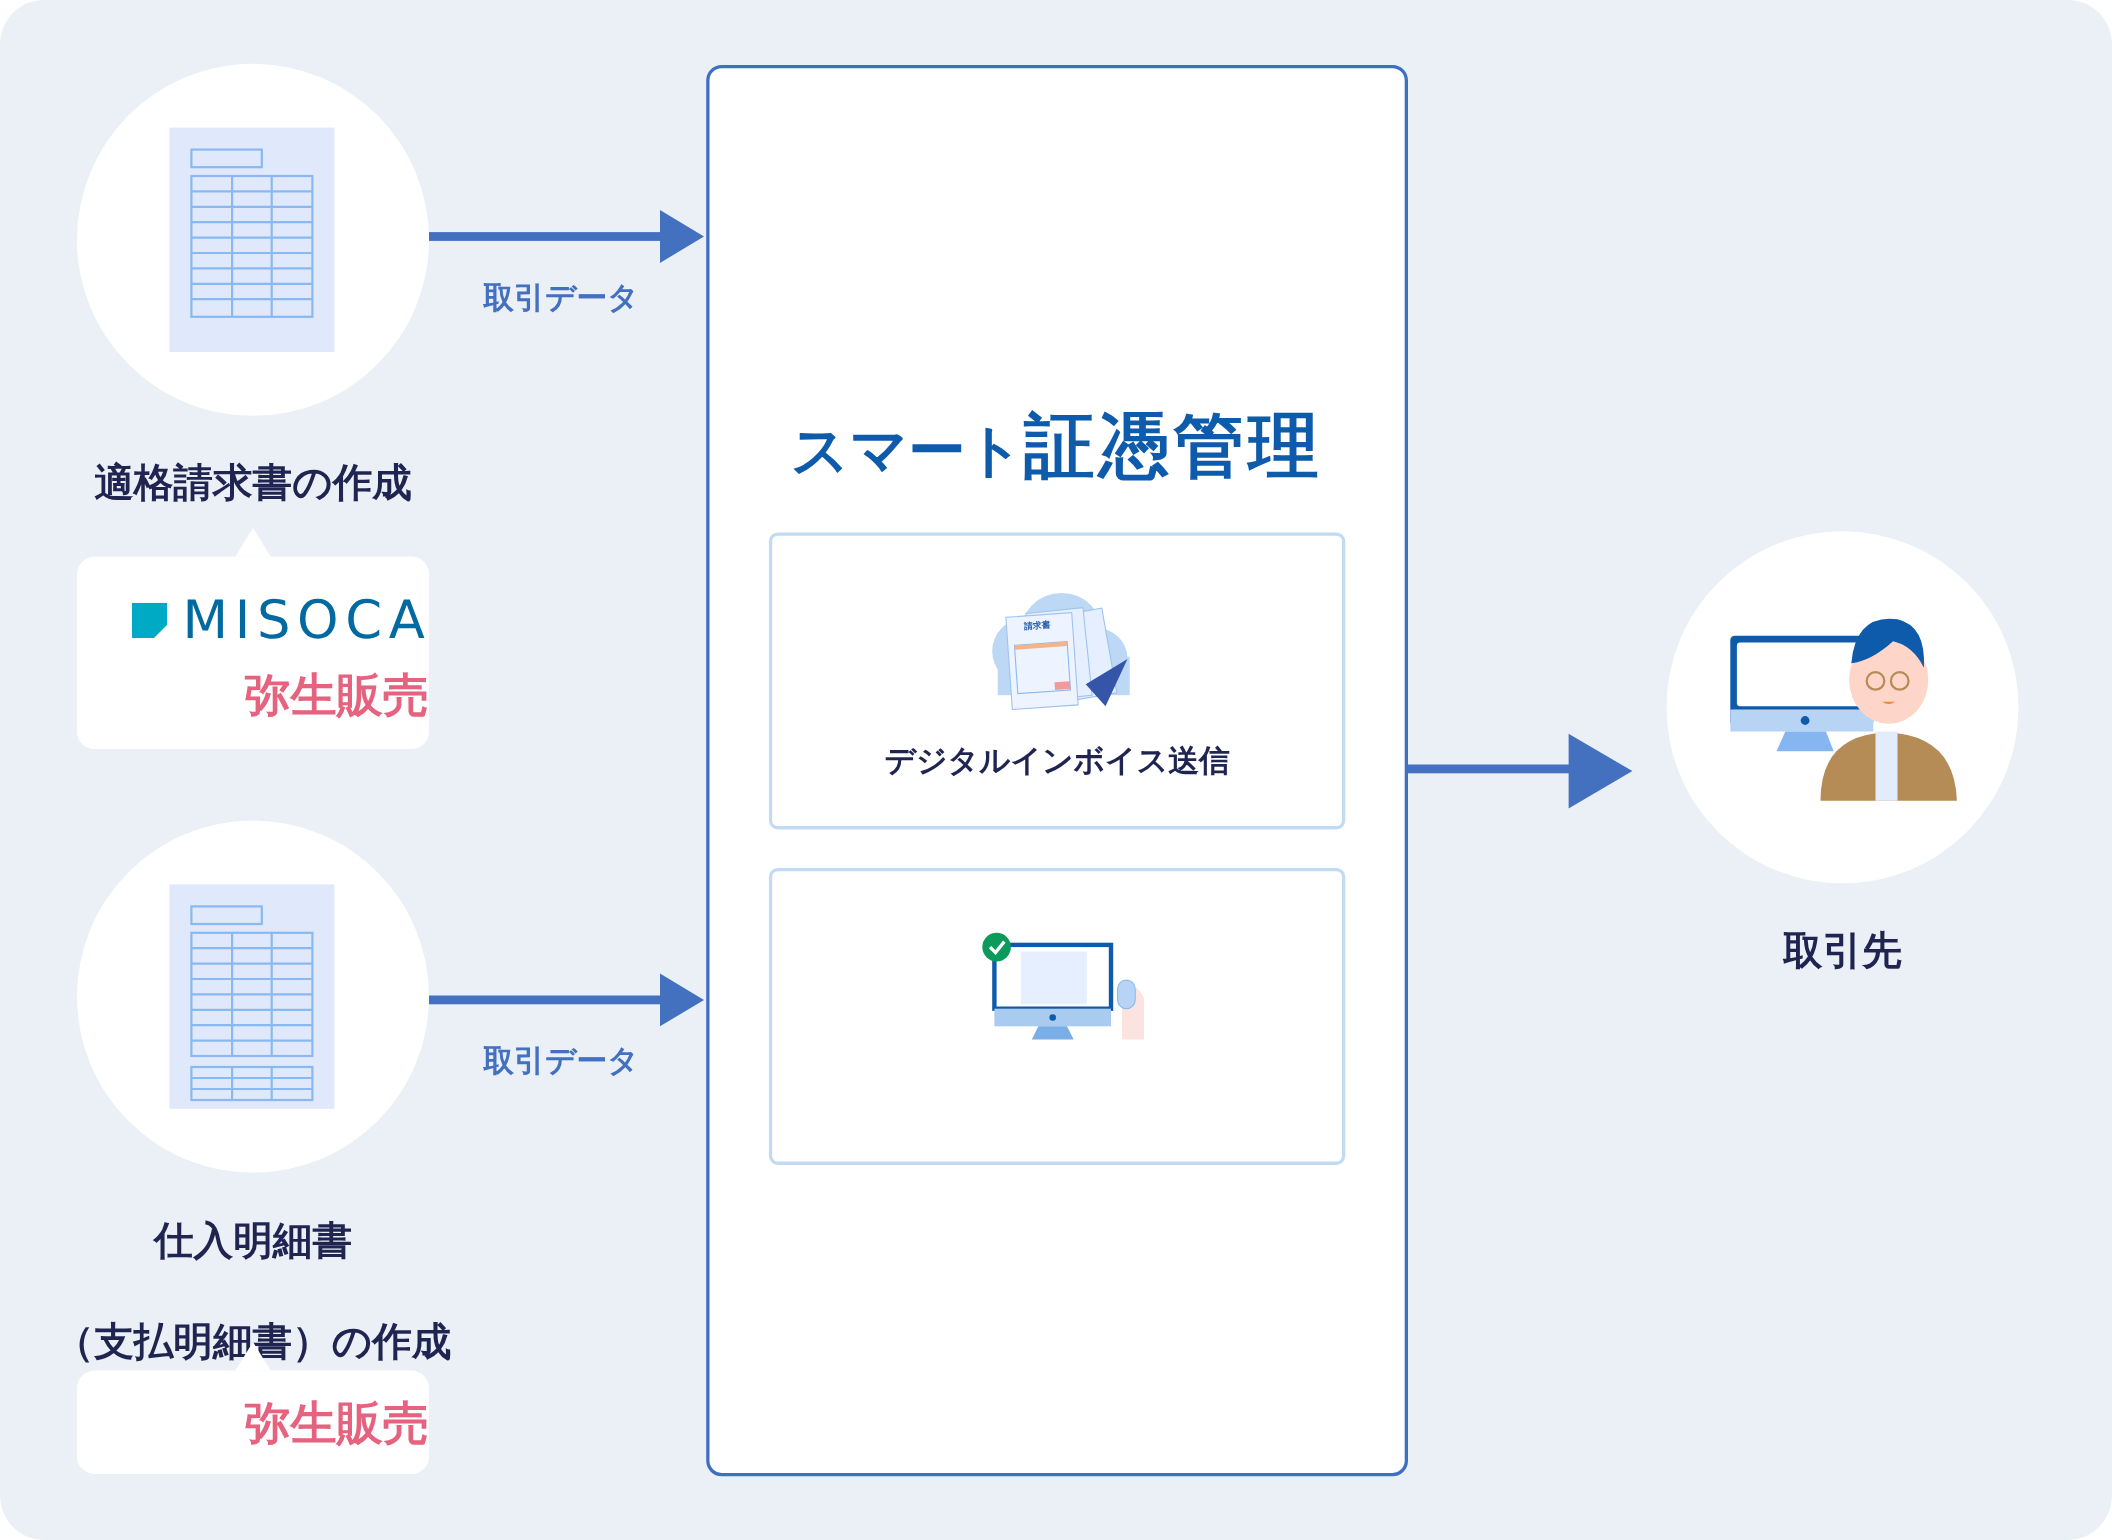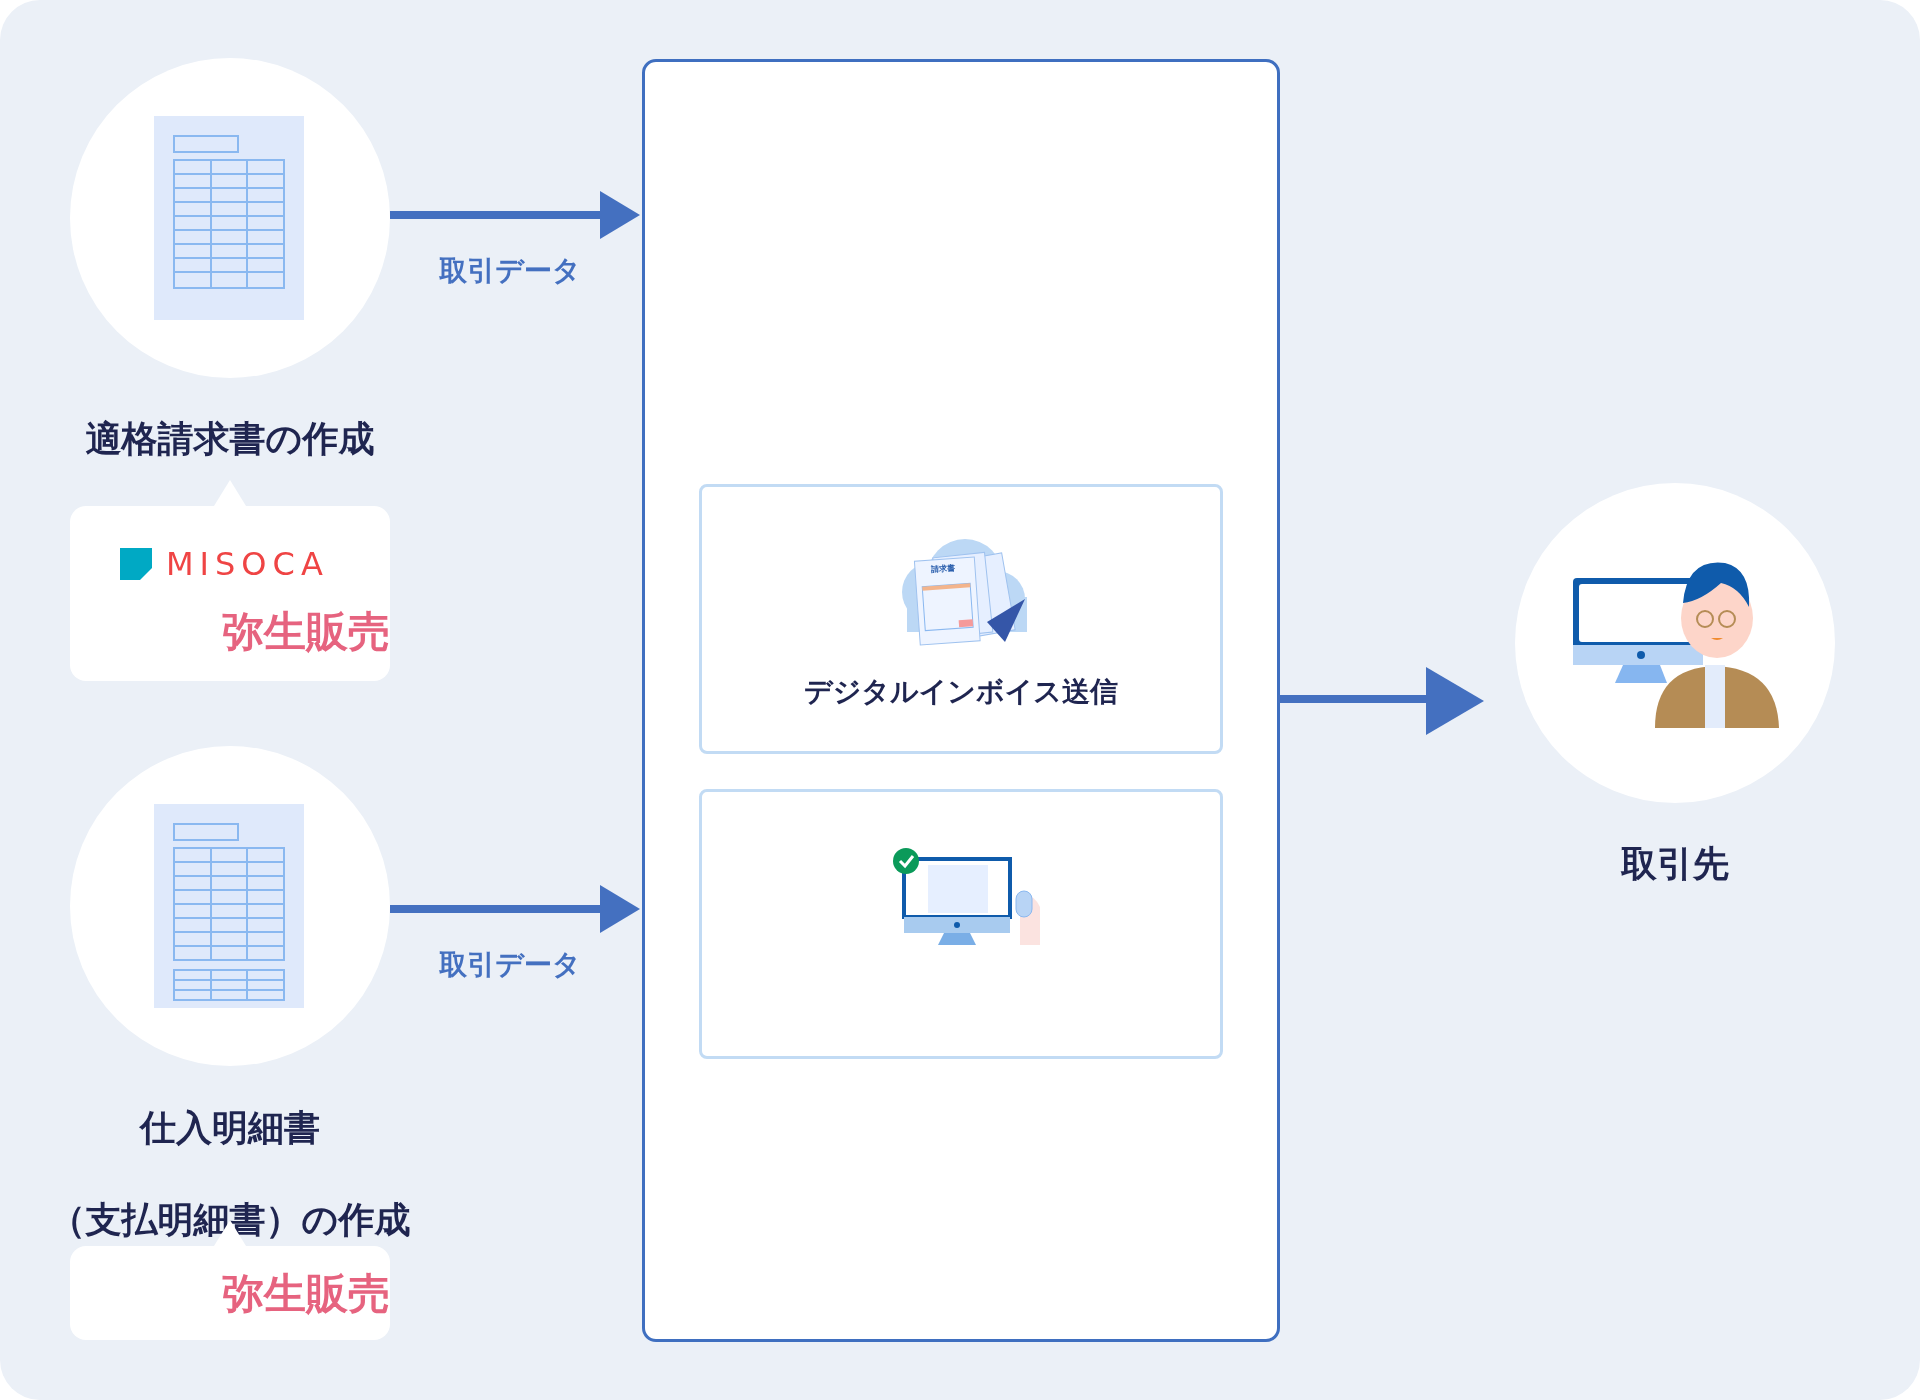--- a/index.html
+++ b/index.html
@@ -51,21 +51,21 @@
 <div class="arrow-head" style="left:600px;top:191px;"></div>
 <div class="data-label" style="left:400px;top:252px;">取引データ</div>
 
 <div class="label-dark" style="left:40px;top:415px;width:380px;font-size:36px;">適格請求書の作成</div>
 
 <div class="bubble" style="left:70px;top:506px;width:320px;height:175px;">
   <div style="position:absolute;left:50px;top:40px;height:36px;display:flex;align-items:center;">
     <svg width="32" height="32">
         <polygon points="0,0 32,0 32,20 20,32 0,32" fill="#00a9c4"></polygon>
       </svg>
-    <span style="margin-left:14px;font-size:32px;color:#ef4444;letter-spacing:6px;font-family:'DejaVu Sans',sans-serif;">MISOCA</span>
+    <span style="margin-left:14px;font-size:48px;color:#0369a1;letter-spacing:6px;font-family:'DejaVu Sans',sans-serif;">MISOCA</span>
   </div>
   <div class="yayoi" style="top:98px;">弥生販売</div>
 </div>
 
 <div class="circle" style="left:70px;top:746px;">
   <svg width="320" height="320">
     <rect x="84" y="58" width="150" height="204" fill="#dfe9fb"></rect>
     <g fill="none" stroke="#8ab8f0" stroke-width="2">
       <rect x="104" y="78" width="64" height="16"></rect>
       <rect x="104" y="102" width="110" height="112"></rect>
@@ -91,20 +91,23 @@
 <div class="data-label" style="left:400px;top:946px;">取引データ</div>
 
 <div class="label-dark" style="left:20px;top:1104px;width:420px;font-size:36px;">仕入明細書</div>
 <div class="label-dark" style="left:20px;top:1156px;width:420px;font-size:36px;margin-top:40px;">（支払明細書）の作成</div>
 
 <div class="bubble" style="left:70px;top:1246px;width:320px;height:94px;">
   <div class="yayoi" style="top:20px;">弥生販売</div>
 </div>
 
 <div class="panel">
+  <div class="heading">
+    <span class="small">スマート</span><span>証憑管理</span>
+  </div>
 
   <div class="card" style="top:422px;">
     <svg style="position:absolute;left:185px;top:50px;" width="150" height="110">
       <circle cx="45" cy="55" r="30" fill="#bcd8f5"></circle>
         <circle cx="78" cy="40" r="38" fill="#bcd8f5"></circle>
         <circle cx="110" cy="62" r="28" fill="#bcd8f5"></circle>
       <rect x="20" y="60" width="120" height="35" fill="#bcd8f5"></rect>
       <g transform="rotate(-10 95 60)">
           <rect x="72" y="20" width="50" height="78" fill="#e6efff" stroke="#9fc2ef"></rect>
         </g>

